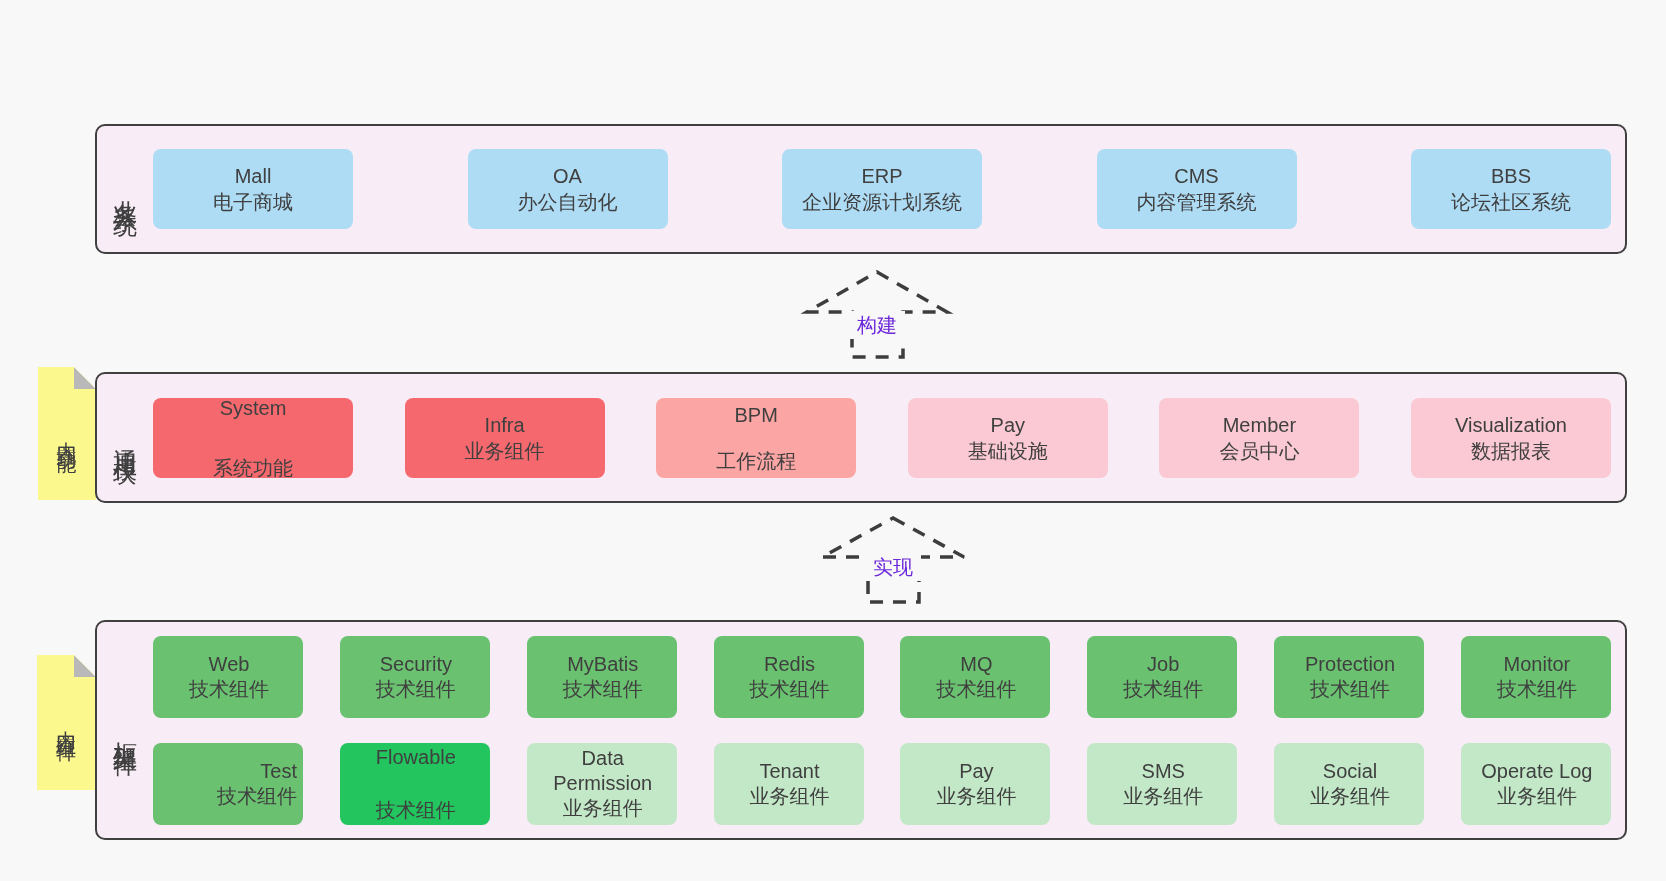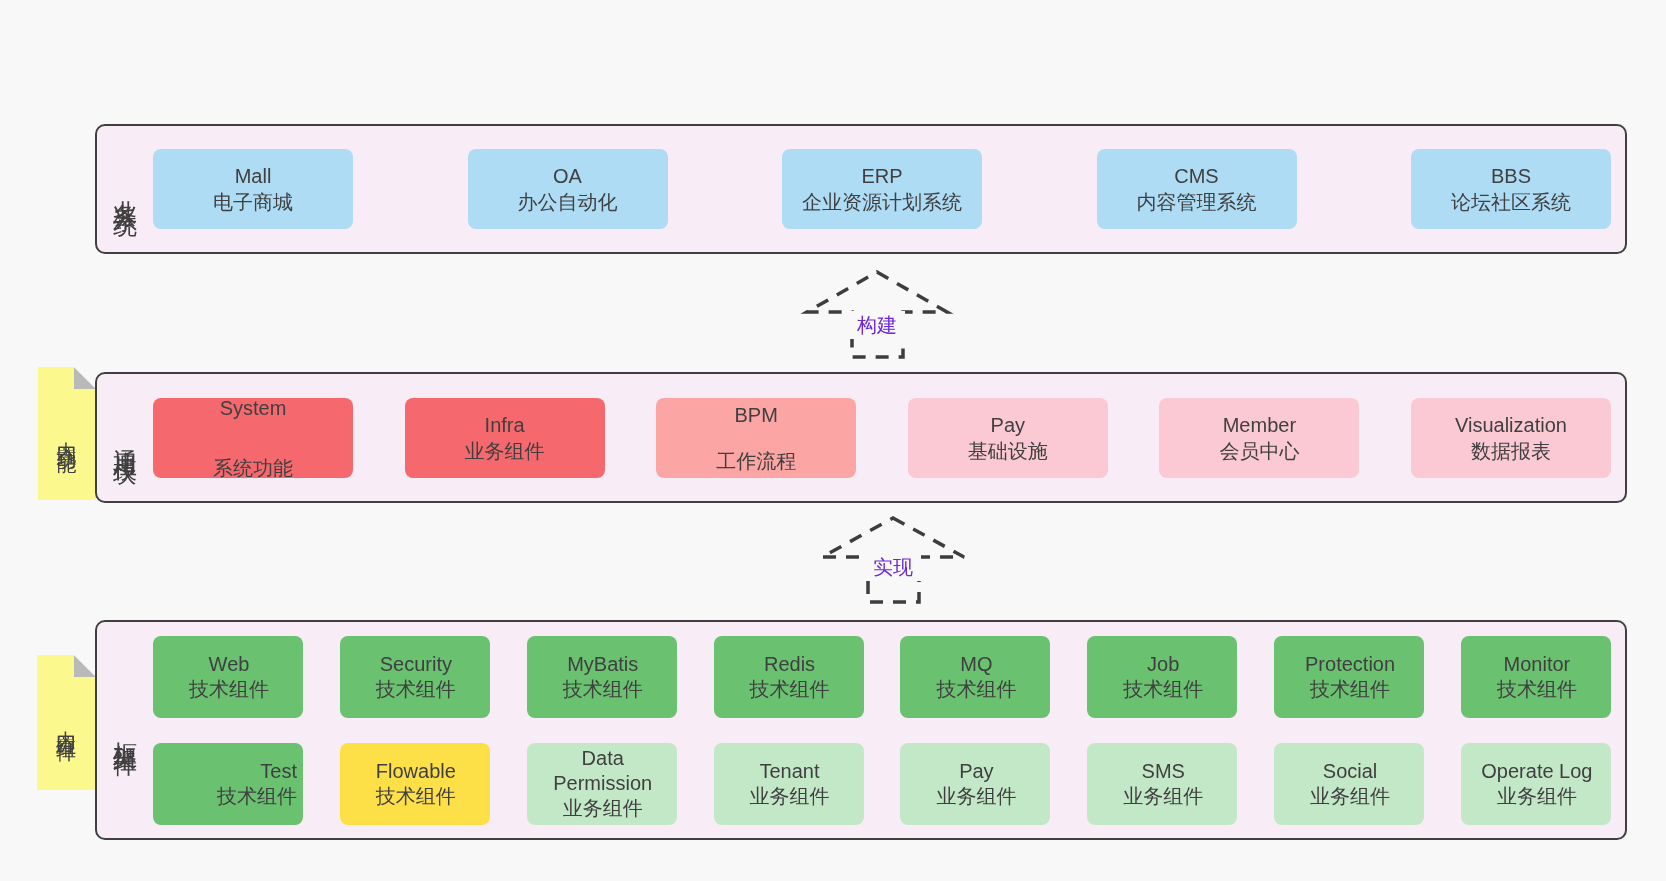--- a/index.html
+++ b/index.html
@@ -207,21 +207,21 @@
           <div class="box" style="background: rgb(106, 193, 112);">
             <div>Monitor</div>
             <div>技术组件</div>
           </div>
         </div>
       <div class="row">
           <div class="box" style="background: rgb(106, 193, 112); align-items: flex-end;">
             <div>Test</div>
             <div>技术组件</div>
           </div>
-          <div class="box" style="background: #fde047;">
+          <div class="box" style="background: #22c55e; justify-content: space-between;">
             <div>Flowable</div>
             <div>技术组件</div>
           </div>
           <div class="box" style="background: rgb(195, 232, 199);">
             <div>Data Permission</div>
             <div>业务组件</div>
           </div>
           <div class="box" style="background: rgb(195, 232, 199);">
             <div>Tenant</div>
             <div>业务组件</div>

